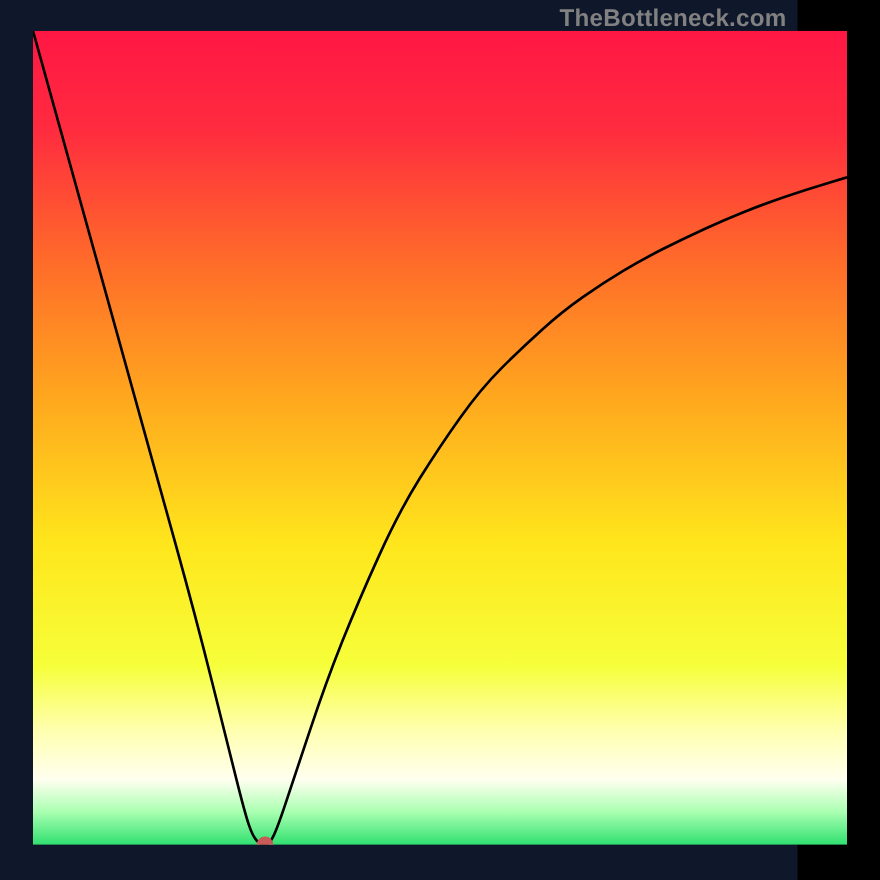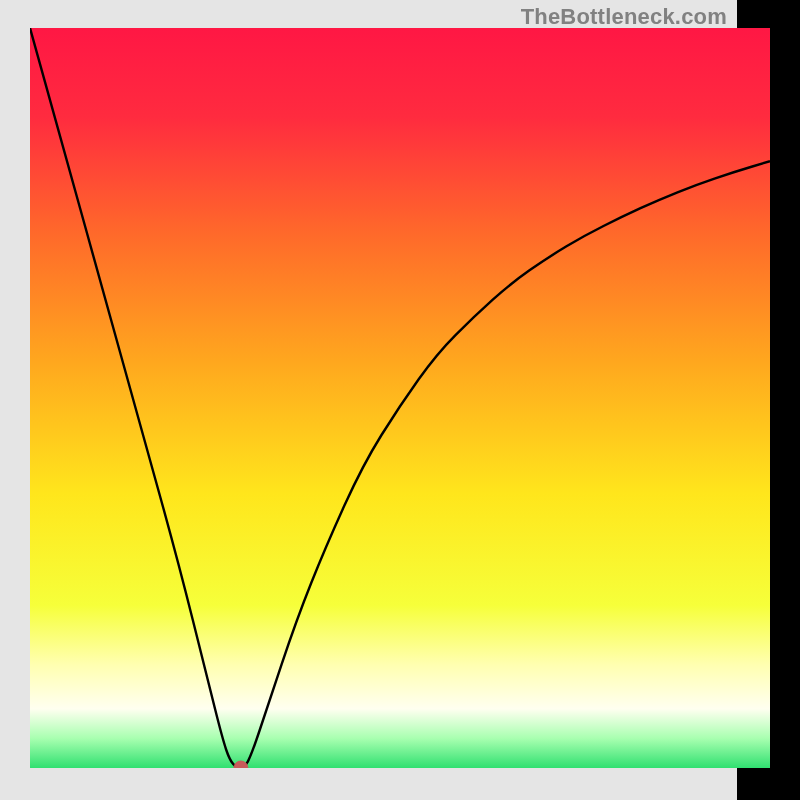--- a/index.html
+++ b/index.html
@@ -7,22 +7,21 @@
     padding: 0;
     width: 800px;
     height: 800px;
     background: #000;
     overflow: hidden;
   }
   .frame {
     position: relative;
     width: 725px;
     height: 800px;
-    background: #e5e5e5;
-    padding-left: 12px;
+    background: #0f172a;
   }
   .watermark {
     position: absolute;
     top: 4px;
     right: 10px;
     font-family: Arial, Helvetica, sans-serif;
     font-size: 22px;
     font-weight: 600;
     color: #818181;
     letter-spacing: 0.2px;

